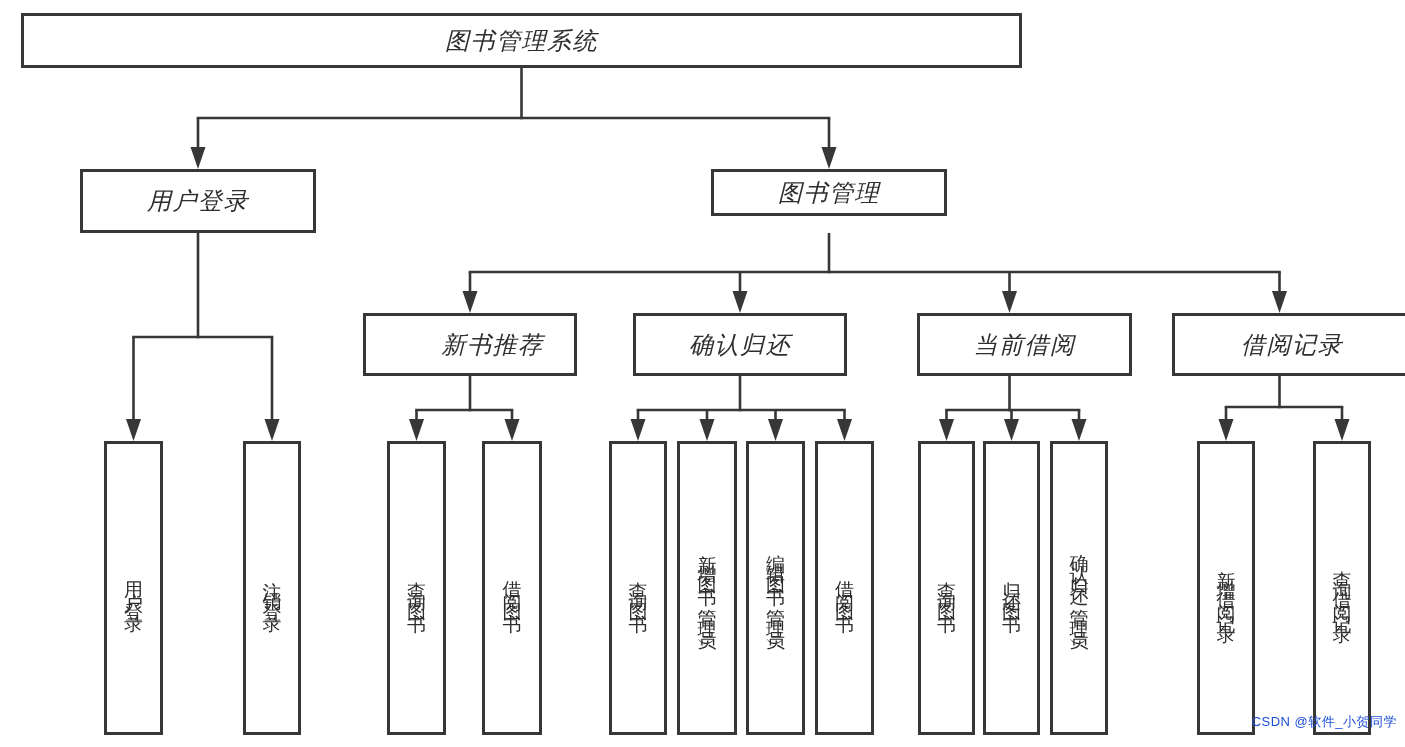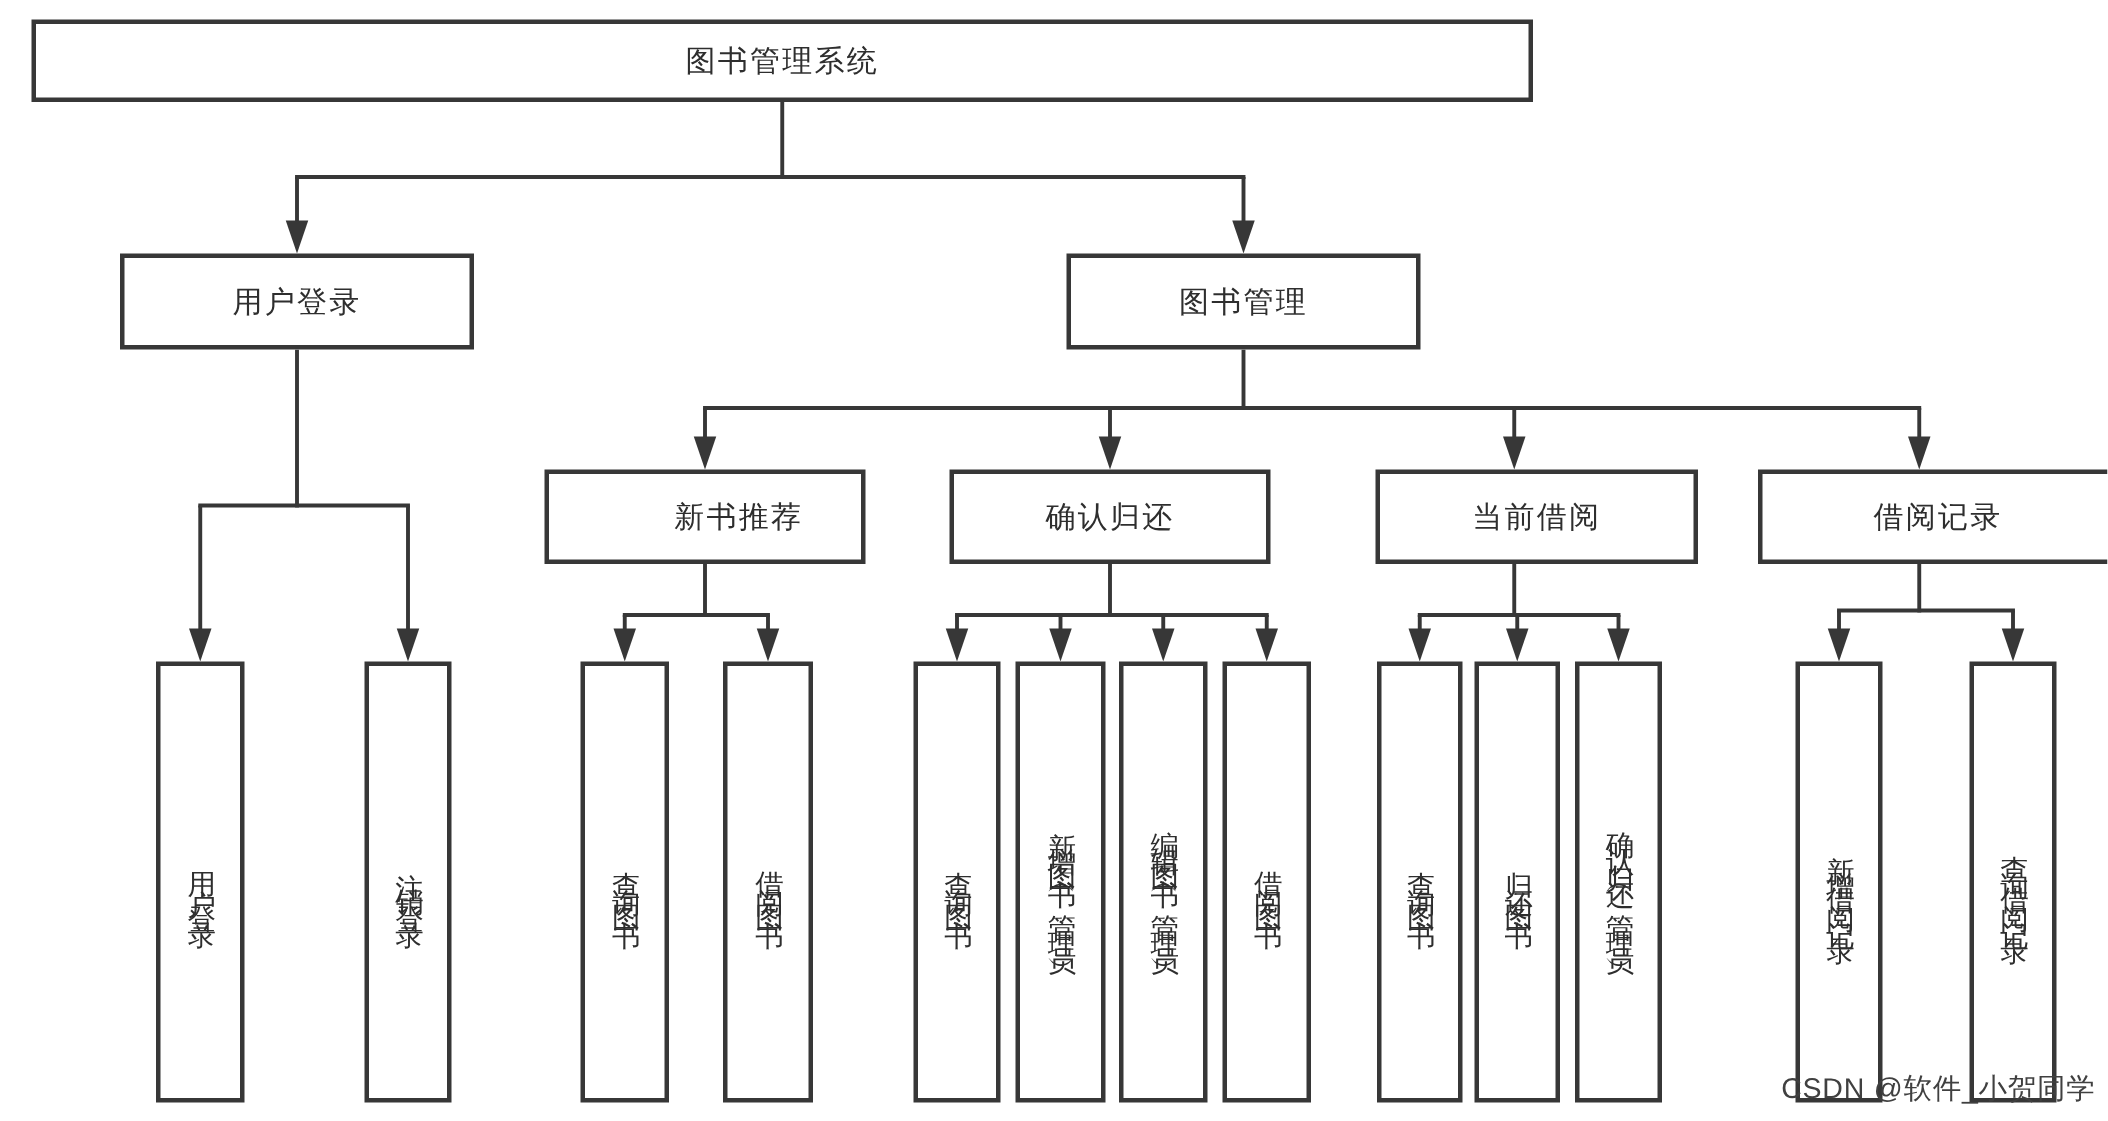--- a/index.html
+++ b/index.html
@@ -6,31 +6,31 @@
   .canvas{
     position:relative;width:1405px;height:747px;background:#fff;overflow:hidden;
     font-family:"Liberation Sans","DejaVu Sans",sans-serif;
   }
   svg.connectors{position:absolute;left:0;top:0;z-index:0;}
   .cl{stroke:#373737;stroke-width:2.6;fill:none;}
   .ah{fill:#373737;stroke:none;}
   .hbox{
     position:absolute;background:#fff;border:3px solid #373737;box-sizing:border-box;
     display:flex;align-items:center;justify-content:center;
-    font-size:20px;letter-spacing:1.5px;color:#2e2e2e;z-index:1;white-space:nowrap;
+    font-size:24px;letter-spacing:1.5px;color:#2e2e2e;z-index:1;white-space:nowrap;font-style:italic;
   }
   .vbox{
     position:absolute;top:441px;height:294px;background:#fff;border:3px solid #373737;box-sizing:border-box;
     display:flex;align-items:center;justify-content:center;
     writing-mode:vertical-rl;text-orientation:mixed;
     font-size:19px;letter-spacing:11px;color:#2e2e2e;z-index:1;
   }
   .watermark{
     position:absolute;top:713px;right:8px;z-index:2;
-    font-size:19px;letter-spacing:0.5px;color:#404040;white-space:nowrap;
+    font-size:13px;letter-spacing:0.5px;color:#1d4ed8;white-space:nowrap;
   }
 </style>
 </head>
 <body>
 
 <div class="canvas">
 
   <svg class="connectors" width="1405" height="747" viewBox="0 0 1405 747">
 
     <line class="cl" x1="521.5" y1="68" x2="521.5" y2="119.3"></line>
@@ -89,21 +89,21 @@
     <line class="cl" x1="1224.7" y1="407" x2="1343.3" y2="407"></line>
     <line class="cl" x1="1226" y1="407" x2="1226" y2="421"></line>
     <polygon class="ah" points="1218.5,419 1233.5,419 1226,441"></polygon>
     <line class="cl" x1="1342" y1="407" x2="1342" y2="421"></line>
     <polygon class="ah" points="1334.5,419 1349.5,419 1342,441"></polygon>
   </svg>
 
   <div class="hbox" style="left:21px;top:13px;width:1001px;height:55px;">图书管理系统</div>
 
   <div class="hbox" style="left:80px;top:169px;width:236px;height:64px;">用户登录</div>
-  <div class="hbox" style="left:711px;top:169px;width:236px;height:64px;">图书管理</div>
+  <div class="hbox" style="left:711px;top:169px;width:236px;height:47px;">图书管理</div>
 
   <div class="hbox" style="left:363px;top:313px;width:214px;height:63px;padding-left:45px;">新书推荐</div>
   <div class="hbox" style="left:633px;top:313px;width:214px;height:63px;">确认归还</div>
   <div class="hbox" style="left:902px;top:313px;width:215px;height:63px;margin-left:15px;">当前借阅</div>
   <div class="hbox" style="left:1172px;top:313px;width:240px;height:63px;">借阅记录</div>
 
   <div class="vbox" style="left:104px;width:59px;">用户登录</div>
   <div class="vbox" style="left:243px;width:58px;">注销登录</div>
 
   <div class="vbox" style="left:387px;width:59px;">查询图书</div>

